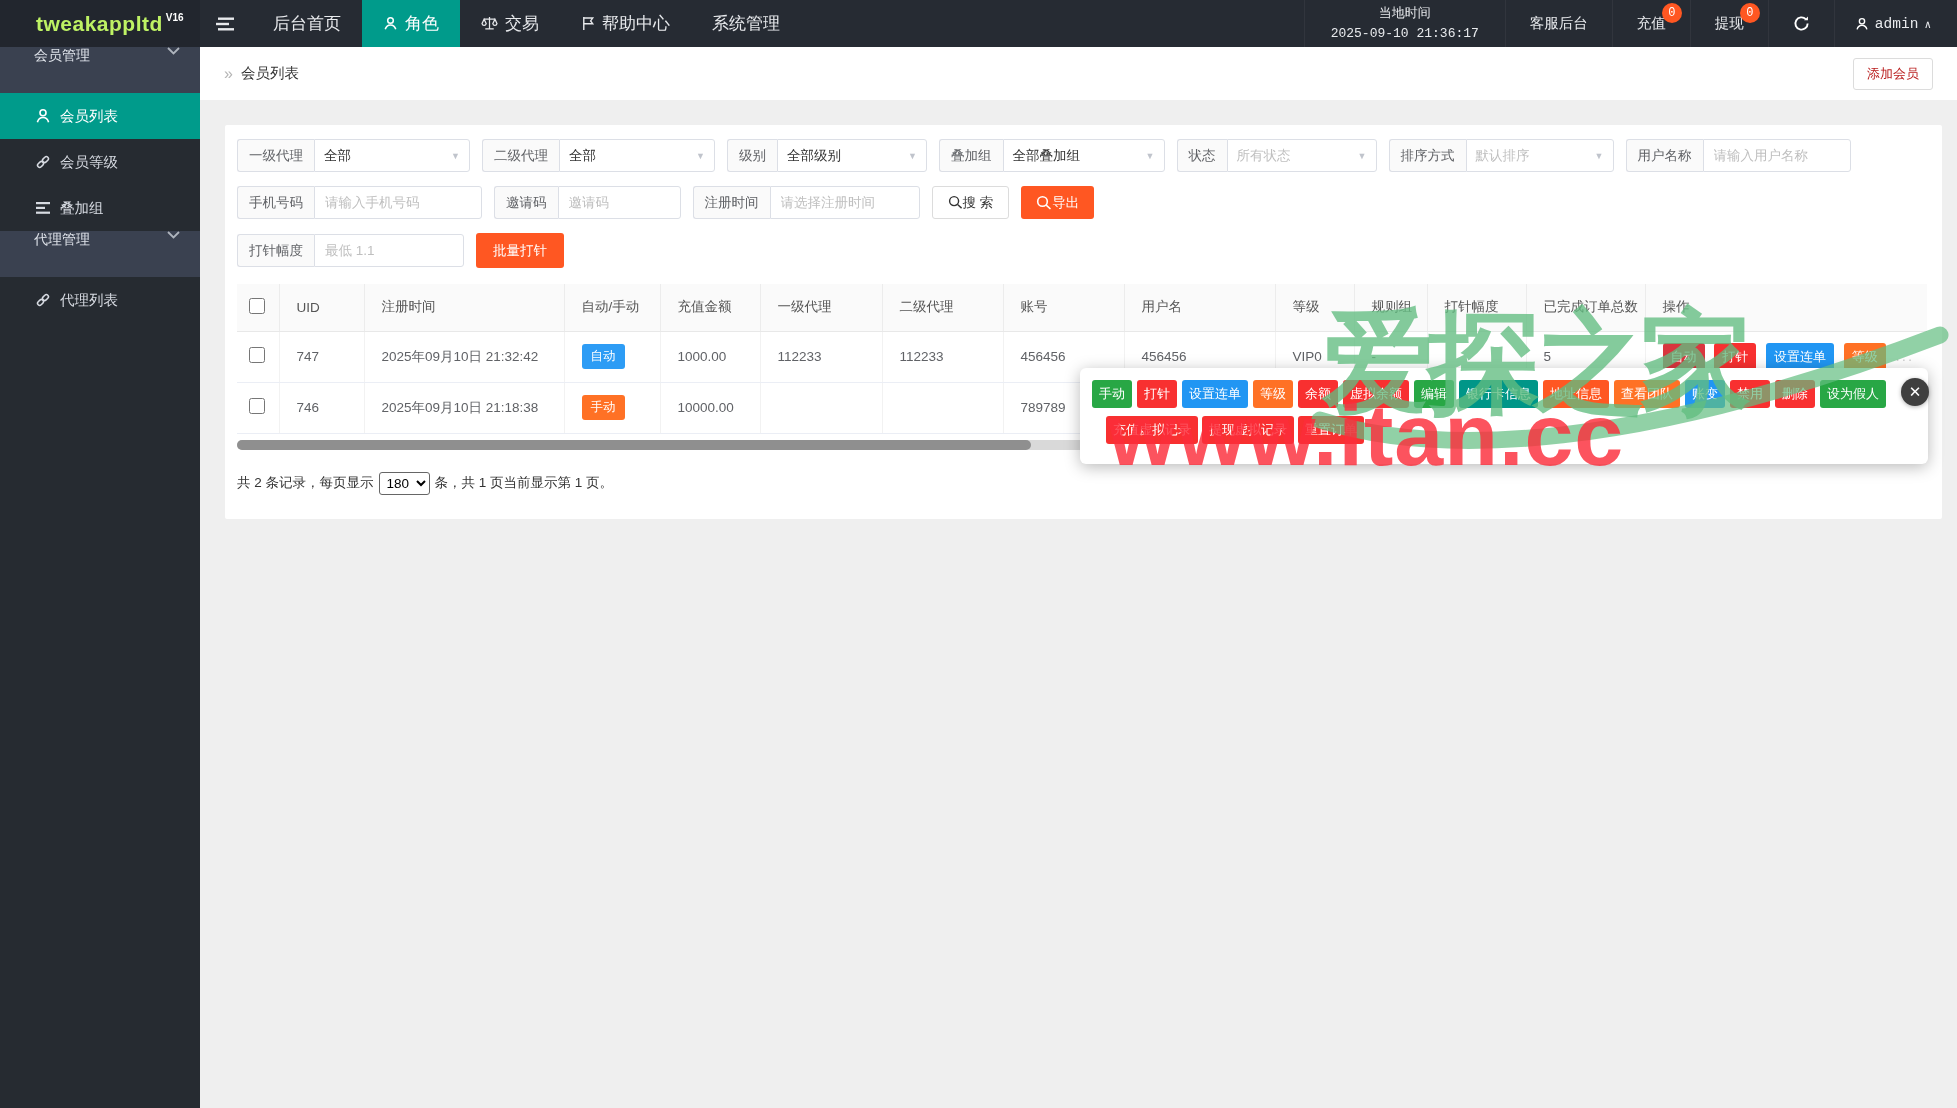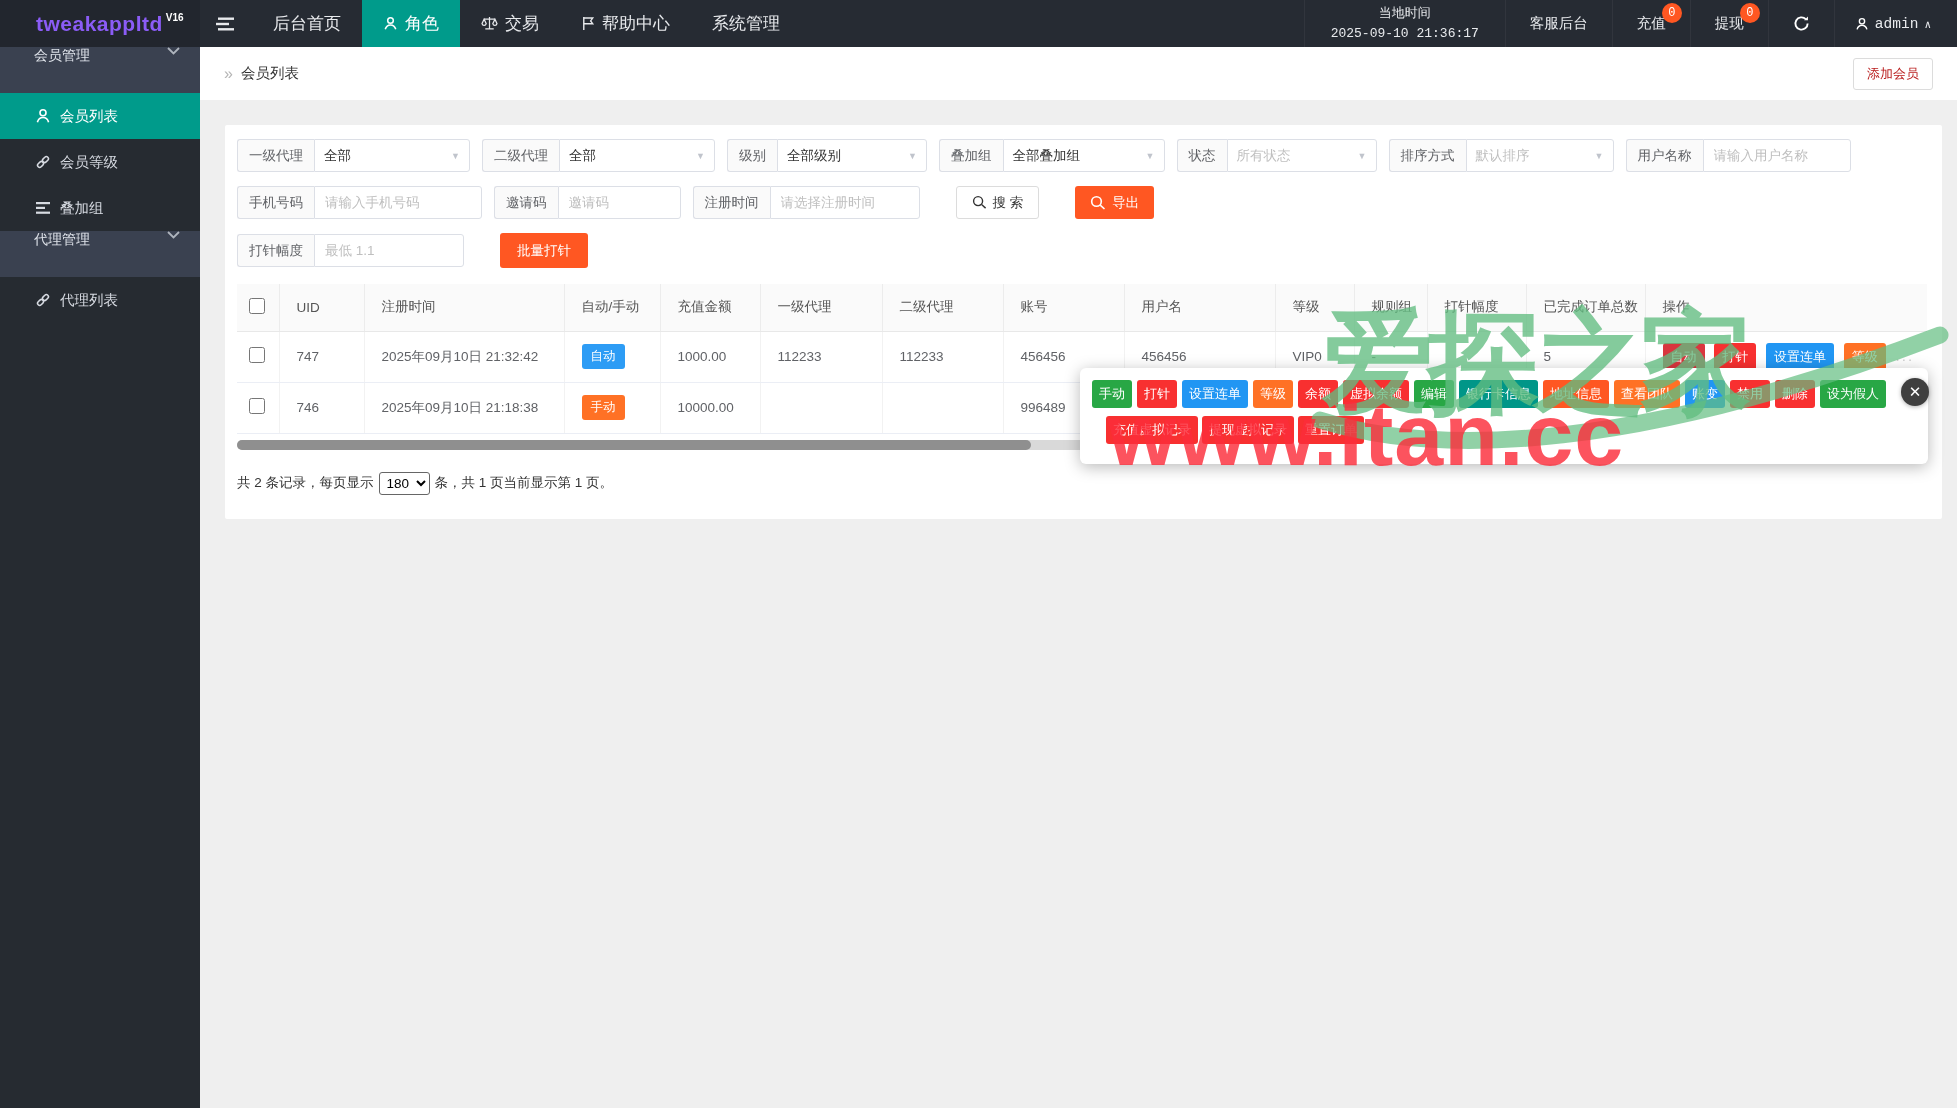--- a/index.html
+++ b/index.html
@@ -2,21 +2,21 @@
 <html><head>
 <meta charset="utf-8">
 <style>
   * { margin:0; padding:0; box-sizing:border-box; }
   html,body { width:1957px; height:1108px; overflow:hidden; background:#efefef;
     font-family:"Liberation Sans","DejaVu Sans",sans-serif; }
 
   
   .navbar { height:47px; background:#262b33; display:flex; align-items:stretch; color:#e8eaed; position:relative; z-index:5;}
   .logo-box { width:200px; background:#22262e; display:flex; align-items:center; padding-left:36px; }
-  .logo-text { color:#8b5cf6; font-size:21px; font-weight:bold; letter-spacing:.5px;text-align:center; }
+  .logo-text { color:#bef264; font-size:21px; font-weight:bold; letter-spacing:.5px;text-align:center; }
   .logo-ver { color:#fff; font-size:10px; font-weight:bold; margin-left:3px; transform:translateY(-6px); display:inline-block;}
   .nav-burger { width:52px; display:flex; align-items:center; justify-content:center; cursor:pointer; }
   .nav-menu { display:flex; align-items:stretch; }
   .nav-item { display:flex; align-items:center; gap:7px; padding:0 21px; font-size:17px; cursor:pointer; }
   .nav-item.active { background:#009b8b; color:#fff; }
   .nav-right { margin-left:auto; display:flex; align-items:stretch;font-family:Liberation Mono, monospace; }
   .nav-time { display:flex; flex-direction:column; justify-content:center; align-items:center; padding:0 26px; font-size:13px; line-height:1.5; border-left:1px solid rgba(255,255,255,.05);}
   .nav-link { display:flex; align-items:center; padding:0 24px; font-size:14.5px; cursor:pointer; border-left:1px solid rgba(255,255,255,.05); position:relative;text-align:right;}
   .nav-badge { position:absolute; top:3px; right:8px; min-width:20px; height:20px; border-radius:10px; background:#ff5722; color:#fff;
     font-size:12px; display:flex; align-items:center; justify-content:center; padding:0 5px;}
@@ -46,21 +46,21 @@
   .fgroup { display:inline-flex; height:33px; }
   .fgroup .flabel { background:#fafafa; border:1px solid #dcdfe6; border-right:none; border-radius:3px 0 0 3px;
     color:#606266; font-size:13.5px; display:flex; align-items:center; padding:0 11px; white-space:nowrap;}
   .fgroup .fsel { border:1px solid #dcdfe6; border-radius:0 3px 3px 0; display:flex; align-items:center; padding:0 9px;
     font-size:13.5px; color:#333; cursor:pointer; background:#fff;}
   .fsel .selval { white-space:nowrap; }
   .fsel .selval.ph { color:#bfbfbf; }
   .fsel .dd { margin-left:auto; color:#c0c4cc; font-size:9px; padding-left:8px;}
   .fgroup input { border:1px solid #dcdfe6; border-radius:0 3px 3px 0; padding:0 10px; font-size:13.5px; color:#333; outline:none; }
   .fgroup input::placeholder { color:#bfbfbf; }
-  .btn { height:33px; display:inline-flex; align-items:center; gap:6px; border-radius:3px; font-size:13.5px; cursor:pointer; border:none;margin-left:24px; }
+  .btn { height:33px; display:inline-flex; align-items:center; border-radius:3px; font-size:13.5px; cursor:pointer; border:none; }
   .btn-search { background:#fff; border:1px solid #dcdcdc; color:#333; padding:0 15px; }
   .btn-export { background:#ff5722; color:#fff; padding:0 15px; }
   .btn-batch { background:#ff5722; color:#fff; padding:0 17px; height:35px; }
 
   
   table.grid { border-collapse:collapse; table-layout:fixed; width:1690px; margin-top:16px; }
   .grid th { background:#fafafa; color:#555; font-weight:normal; font-size:13.5px; text-align:left; height:47px;
     padding:0 0 0 17px; border-bottom:1px solid #e8e8e8; border-right:1px solid #ececec; white-space:nowrap; overflow:hidden;}
   .grid td { color:#606266; font-size:13.5px; height:51px; padding:0 0 0 17px; border-bottom:1px solid #ebeef5;
     border-right:1px solid #f2f2f2; white-space:nowrap; overflow:hidden; background:#fff;}
@@ -393,21 +393,21 @@
             </td>
           </tr>
           <tr>
             <td style="padding-left:12px"><input type="checkbox" style=""></td>
             <td>746</td>
             <td>2025年09月10日 21:18:38</td>
             <td><span class="mode-badge badge-manual">手动</span></td>
             <td>10000.00</td>
             <td></td>
             <td></td>
-            <td>996489</td>
+            <td>789789</td>
             <td></td>
             <td></td>
             <td></td>
             <td></td>
             <td></td>
             <td></td>
           </tr>
         </tbody>
       </table>
 

